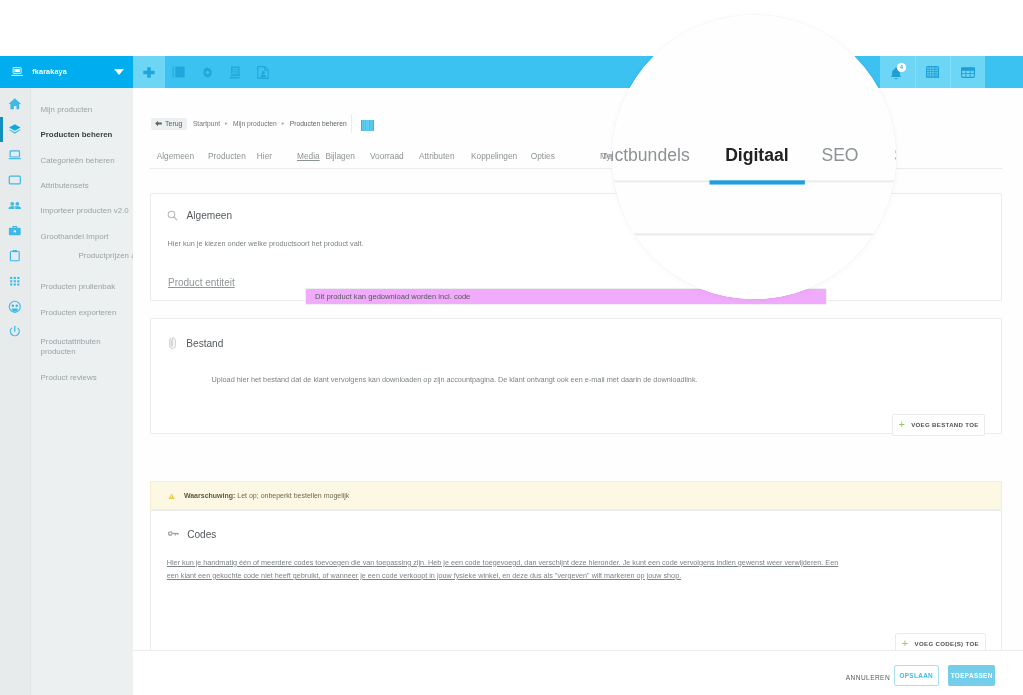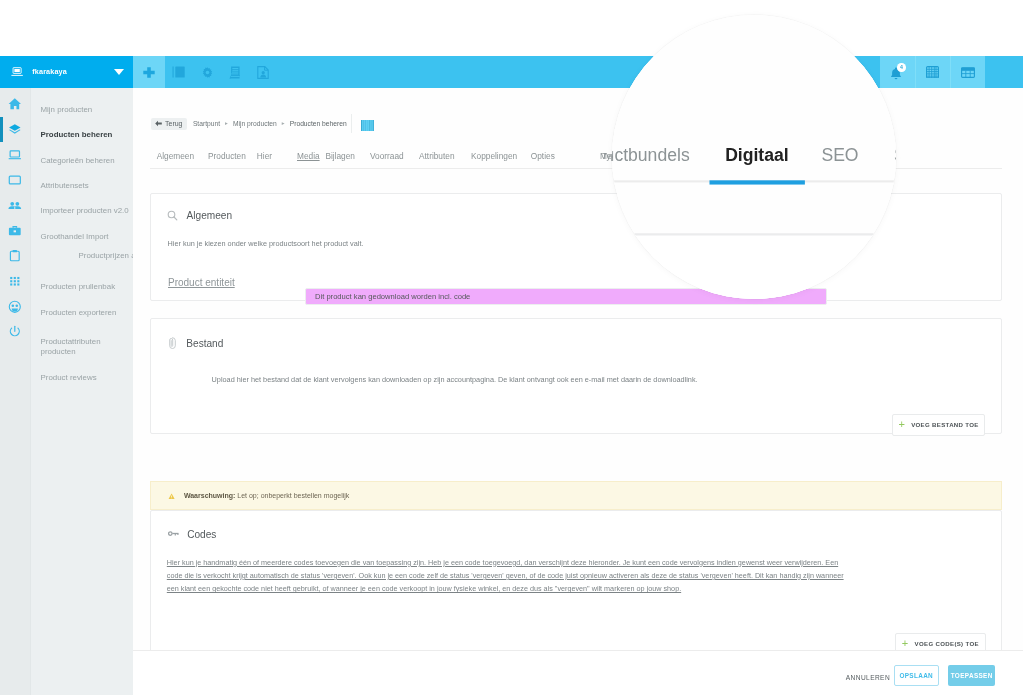--- a/index.html
+++ b/index.html
@@ -329,21 +329,20 @@
       <div class="panel" style="left:17px;top:422px;width:852px;height:150px;">
         <svg style="position:absolute;left:16.7px;top:20.3px;" width="11" height="5.5" viewBox="0 0 11 5.5">
             <circle cx="2.3" cy="2.5" r="1.75" fill="none" stroke="#9aa1a4" stroke-width="1.25"></circle>
             <path d="M4.3 2.5h6.2" stroke="#9aa1a4" stroke-width="1.3" stroke-linecap="butt"></path>
             <path d="M7.3 2.5v1.9" stroke="#9aa1a4" stroke-width="1.15"></path>
             <path d="M9.9 2.5v1.4" stroke="#9aa1a4" stroke-width="1.15"></path>
           </svg>
         <div class="ptitle" style="left:36.2px;top:17.6px;font-size:10.1px;">Codes</div>
         <div class="pdesc" style="left:15.8px;top:44.6px;width:700px;line-height:13.3px;font-size:7.23px;white-space:nowrap;text-decoration:underline;">
             <div>Hier kun je handmatig één of meerdere codes toevoegen die van toepassing zijn. Heb je een code toegevoegd, dan verschijnt deze hieronder. Je kunt een code vervolgens indien gewenst weer verwijderen. Een</div>
-            <div>code die is verkocht krijgt automatisch de status 'vergeven'. Ook kun je een code zelf de status 'vergeven' geven, of de code juist opnieuw activeren als deze de status 'vergeven' heeft. Dit kan handig zijn wanneer</div>
             <div>een klant een gekochte code niet heeft gebruikt, of wanneer je een code verkoopt in jouw fysieke winkel, en deze dus als "vergeven" wilt markeren op jouw shop.</div>
           </div>
         <div class="addbtn" style="right:15.4px;top:122px;width:90.5px;height:21.7px;">
           <span class="pl">+</span>
           <span>VOEG CODE(S) TOE</span>
         </div>
       </div>
 
       <div class="footer">
         <div class="fcancel">ANNULEREN</div>

